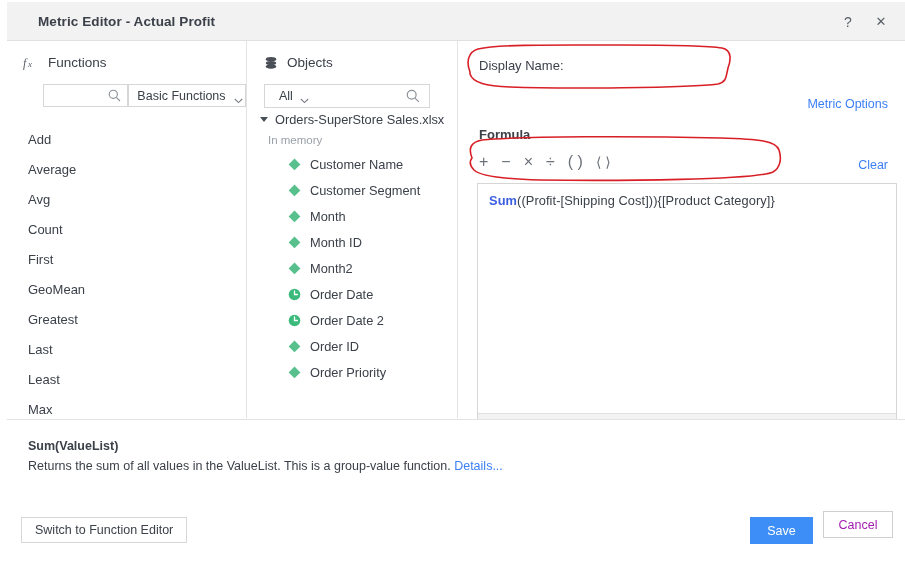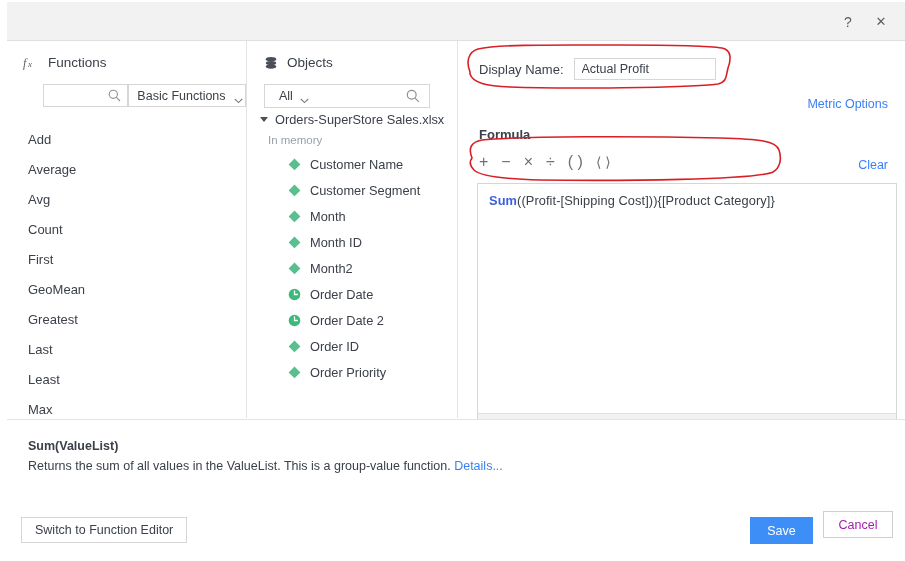--- a/index.html
+++ b/index.html
@@ -243,21 +243,21 @@
     color: #3b4049;
     cursor: pointer;
     white-space: nowrap;
   }
   .ico-attr, .ico-time { width: 13px; height: 13px; flex: 0 0 auto; }
 
   
   #display-row {
     display: flex;
     align-items: center;
-    gap: 10px;
+    gap: 2px;
     padding: 17px 0 0 20px;
   }
   #display-label { font-size: 13px; color: #3b4049; white-space: nowrap; }
   #display-input {
     width: 142px; height: 22px;
     border: 1px solid #d6d6d6;
     box-sizing: border-box;
     padding: 0 0 0 7px;
     font-family: "Liberation Sans", sans-serif;
     font-size: 12.5px;
@@ -413,20 +413,21 @@
     width: 905px; height: 561px;
     pointer-events: none;
   }
 </style>
 </head>
 <body>
 
 <div id="window">
 
   <div id="titlebar">
+    <div id="title-text">Metric Editor - Actual Profit</div>
     <div id="help-btn" class="title-btn">?</div>
     <div id="close-btn" class="title-btn">✕</div>
   </div>
 
   <div id="left-sliver"></div>
 
   <div id="panels">
 
     <div id="functions-panel">
       <div class="panel-head">
@@ -566,21 +567,20 @@
               <span>Order Priority</span>
             </div>
           </div>
       </div>
     </div>
 
     <div id="editor-panel">
 
       <div id="display-row">
         <span id="display-label">Display Name:</span>
-        <input id="display-input" type="text" value="Actual Profit" style="">
       </div>
 
       <div id="metric-options">Metric Options</div>
 
       <div id="formula-label">Formula</div>
 
       <div id="op-toolbar">
           <span class="op">+</span>
           <span class="op">−</span>
           <span class="op">×</span>

